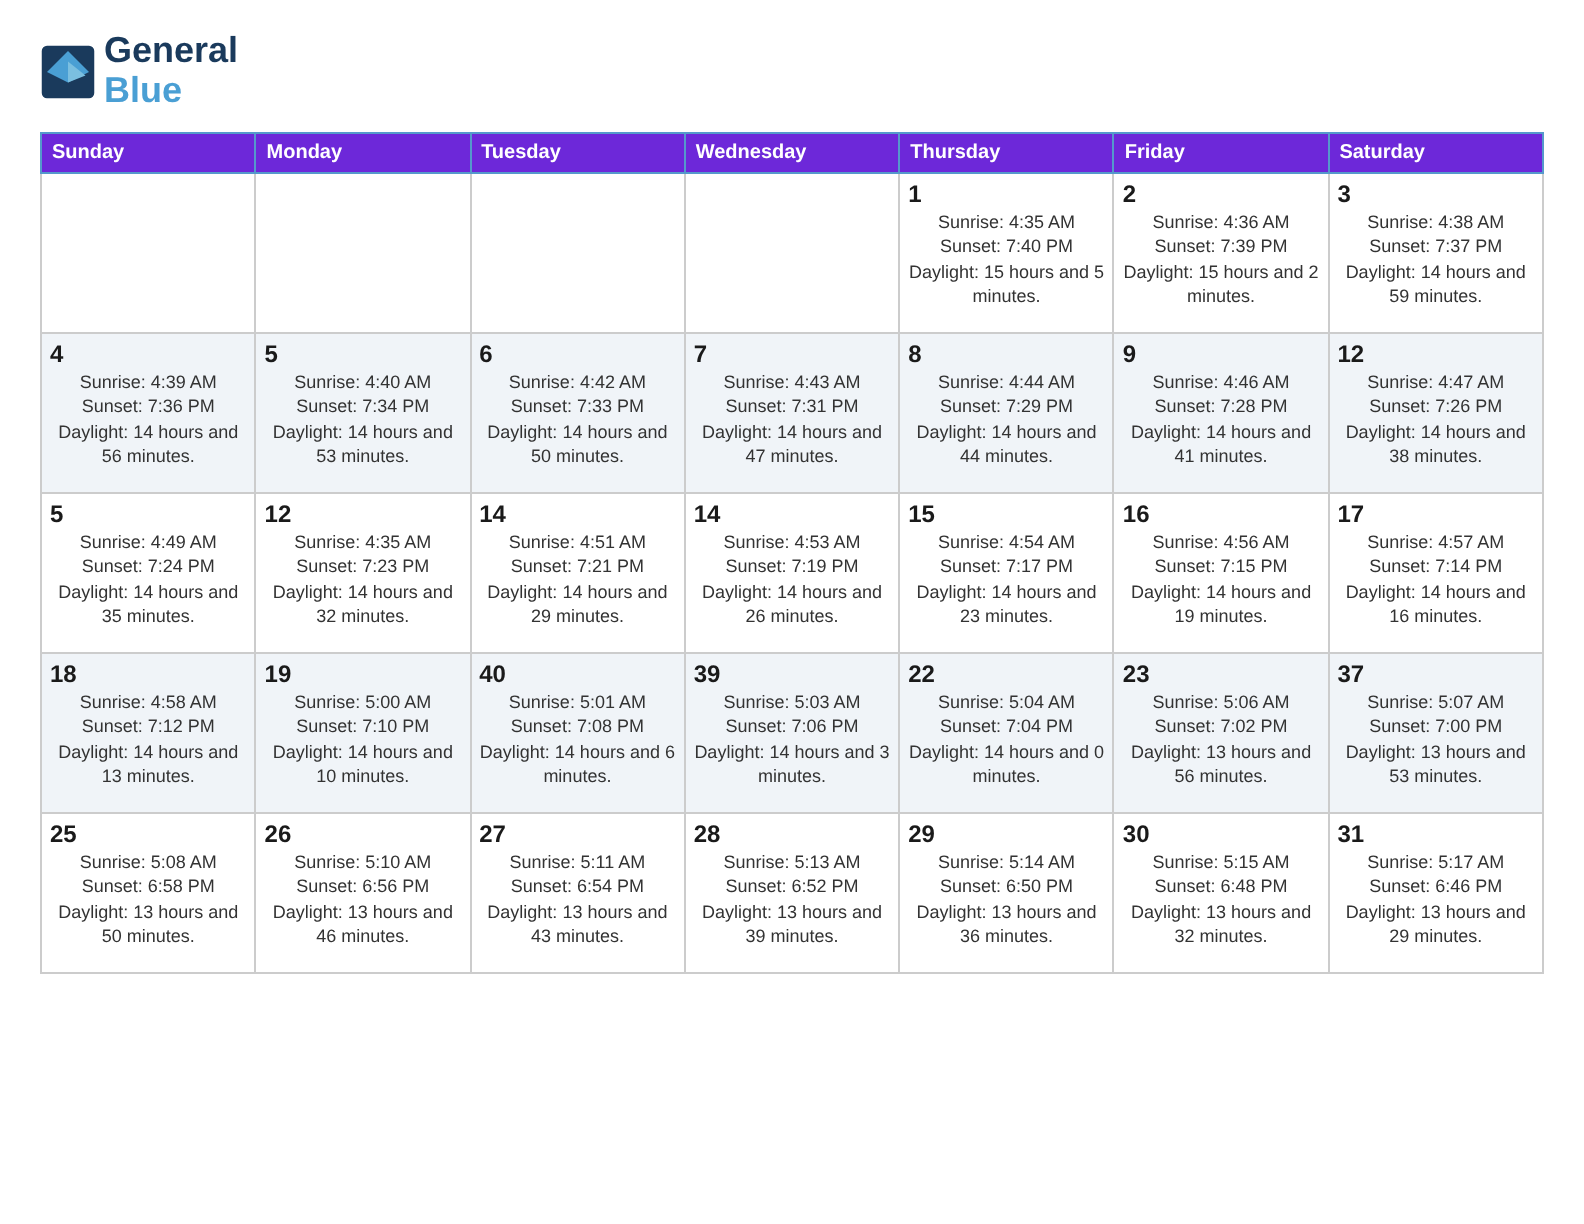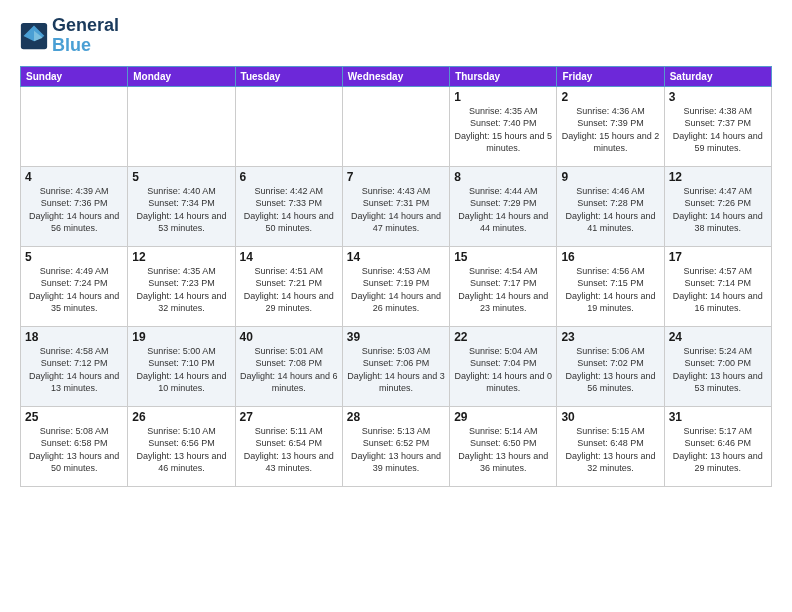--- a/index.html
+++ b/index.html
@@ -291,22 +291,22 @@
 and 0 minutes.</div>
           </td>
           <td>
             <span class="day-num">23</span>
             <div class="day-info">Sunrise: 5:06 AM
 Sunset: 7:02 PM
 Daylight: 13 hours
 and 56 minutes.</div>
           </td>
           <td>
-            <span class="day-num">24</span>
-            <div class="day-info">Sunrise: 5:24 AM
+            <span class="day-num">37</span>
+            <div class="day-info">Sunrise: 5:07 AM
 Sunset: 7:00 PM
 Daylight: 13 hours
 and 53 minutes.</div>
           </td>
         </tr>
         <tr class="row-odd">
           <td>
             <span class="day-num">25</span>
             <div class="day-info">Sunrise: 5:08 AM
 Sunset: 6:58 PM

